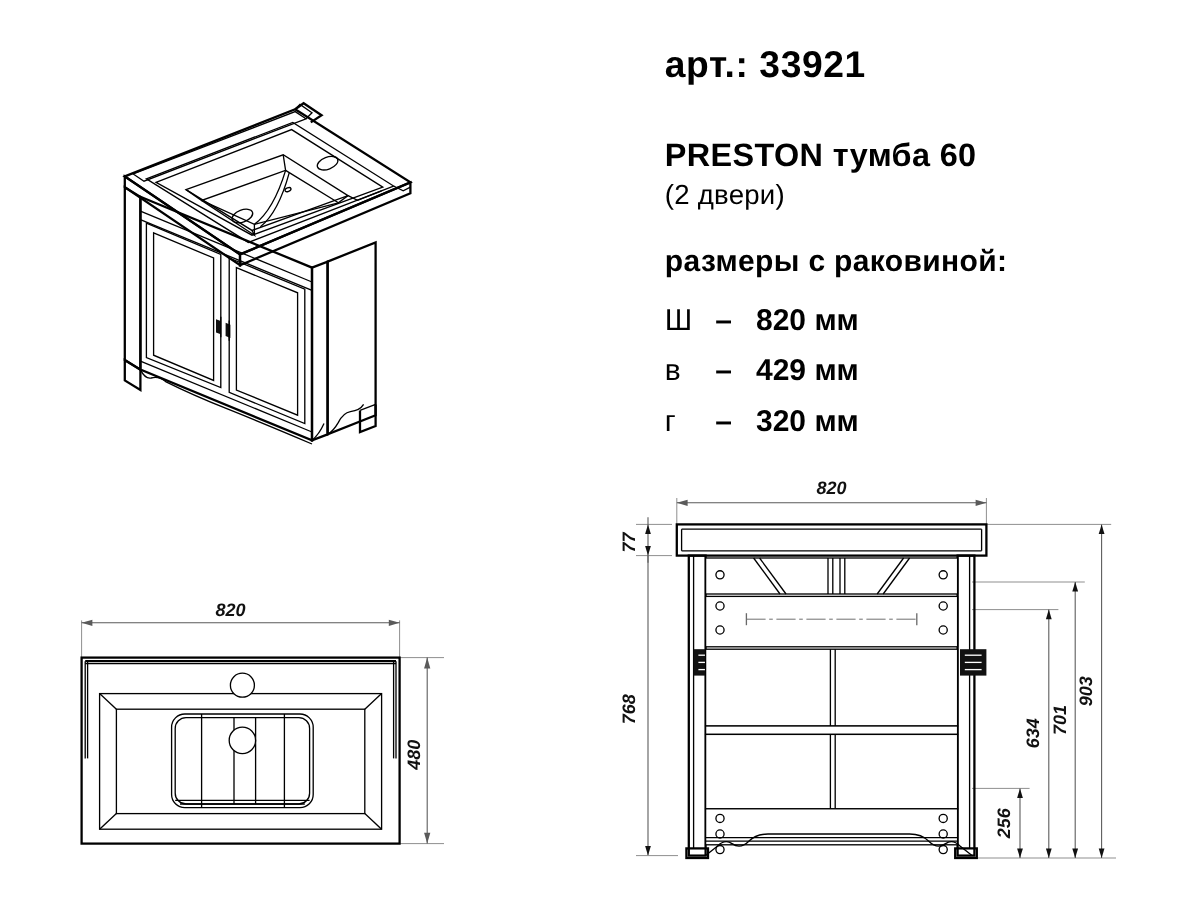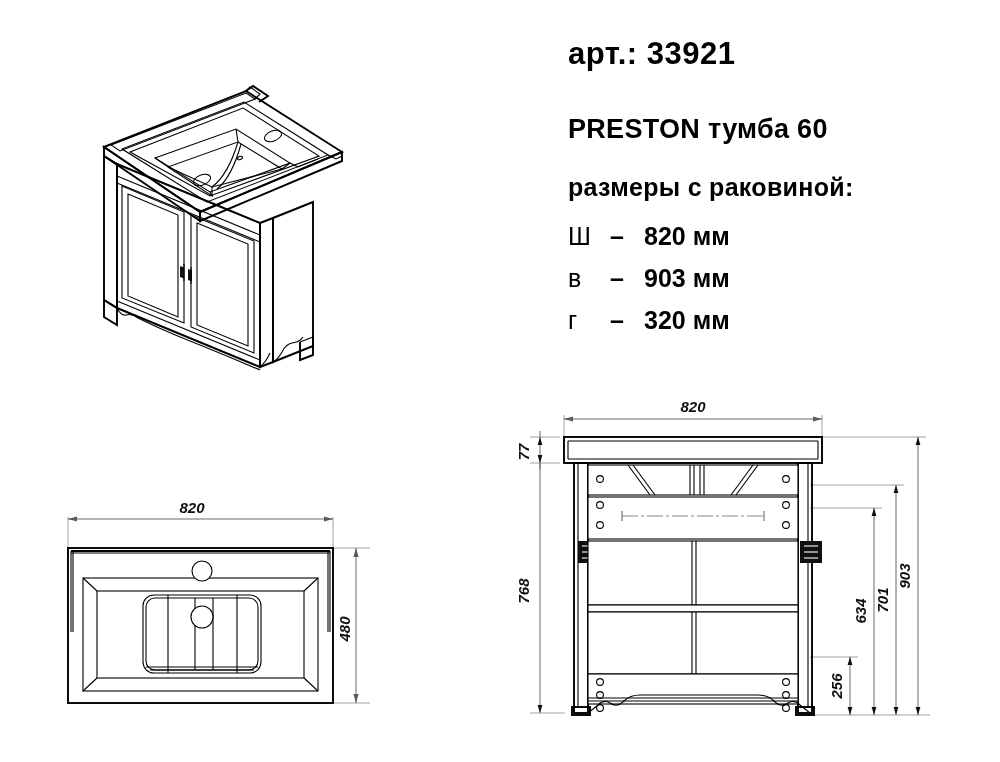--- a/index.html
+++ b/index.html
@@ -18,21 +18,21 @@
   #sheet {
     position: relative;
     width: 1000px;
     height: 762px;
     background: #ffffff;
   }
   .abs { position: absolute; }
 
   
   #text-block {
-    left: 568px;
+    left: 554px;
     top: 36px;
     width: 430px;
   }
   .art-line {
     font-size: 31px;
     font-weight: 700;
     letter-spacing: 0.5px;
     line-height: 1.15;
     white-space: nowrap;
   }
@@ -383,31 +383,32 @@
       </g>
     </svg>
   </div>
 
   <div class="abs" id="text-block">
     <div class="art-line">
       <span>арт.:</span>
       <span>33921</span>
     </div>
     <div class="title-main">PRESTON тумба 60</div>
+    <div class="title-sub">(2 двери)</div>
     <div class="dims-heading">размеры с раковиной:</div>
     <div class="dim-rows">
       <div class="dim-row">
         <span class="dim-key">Ш</span>
         <span class="dim-dash">–</span>
         <span class="dim-value">820 мм</span>
       </div>
       <div class="dim-row">
         <span class="dim-key">в</span>
         <span class="dim-dash">–</span>
-        <span class="dim-value">903 мм</span>
+        <span class="dim-value">429 мм</span>
       </div>
       <div class="dim-row">
         <span class="dim-key">г</span>
         <span class="dim-dash">–</span>
         <span class="dim-value">320 мм</span>
       </div>
     </div>
   </div>
 
 </div>

